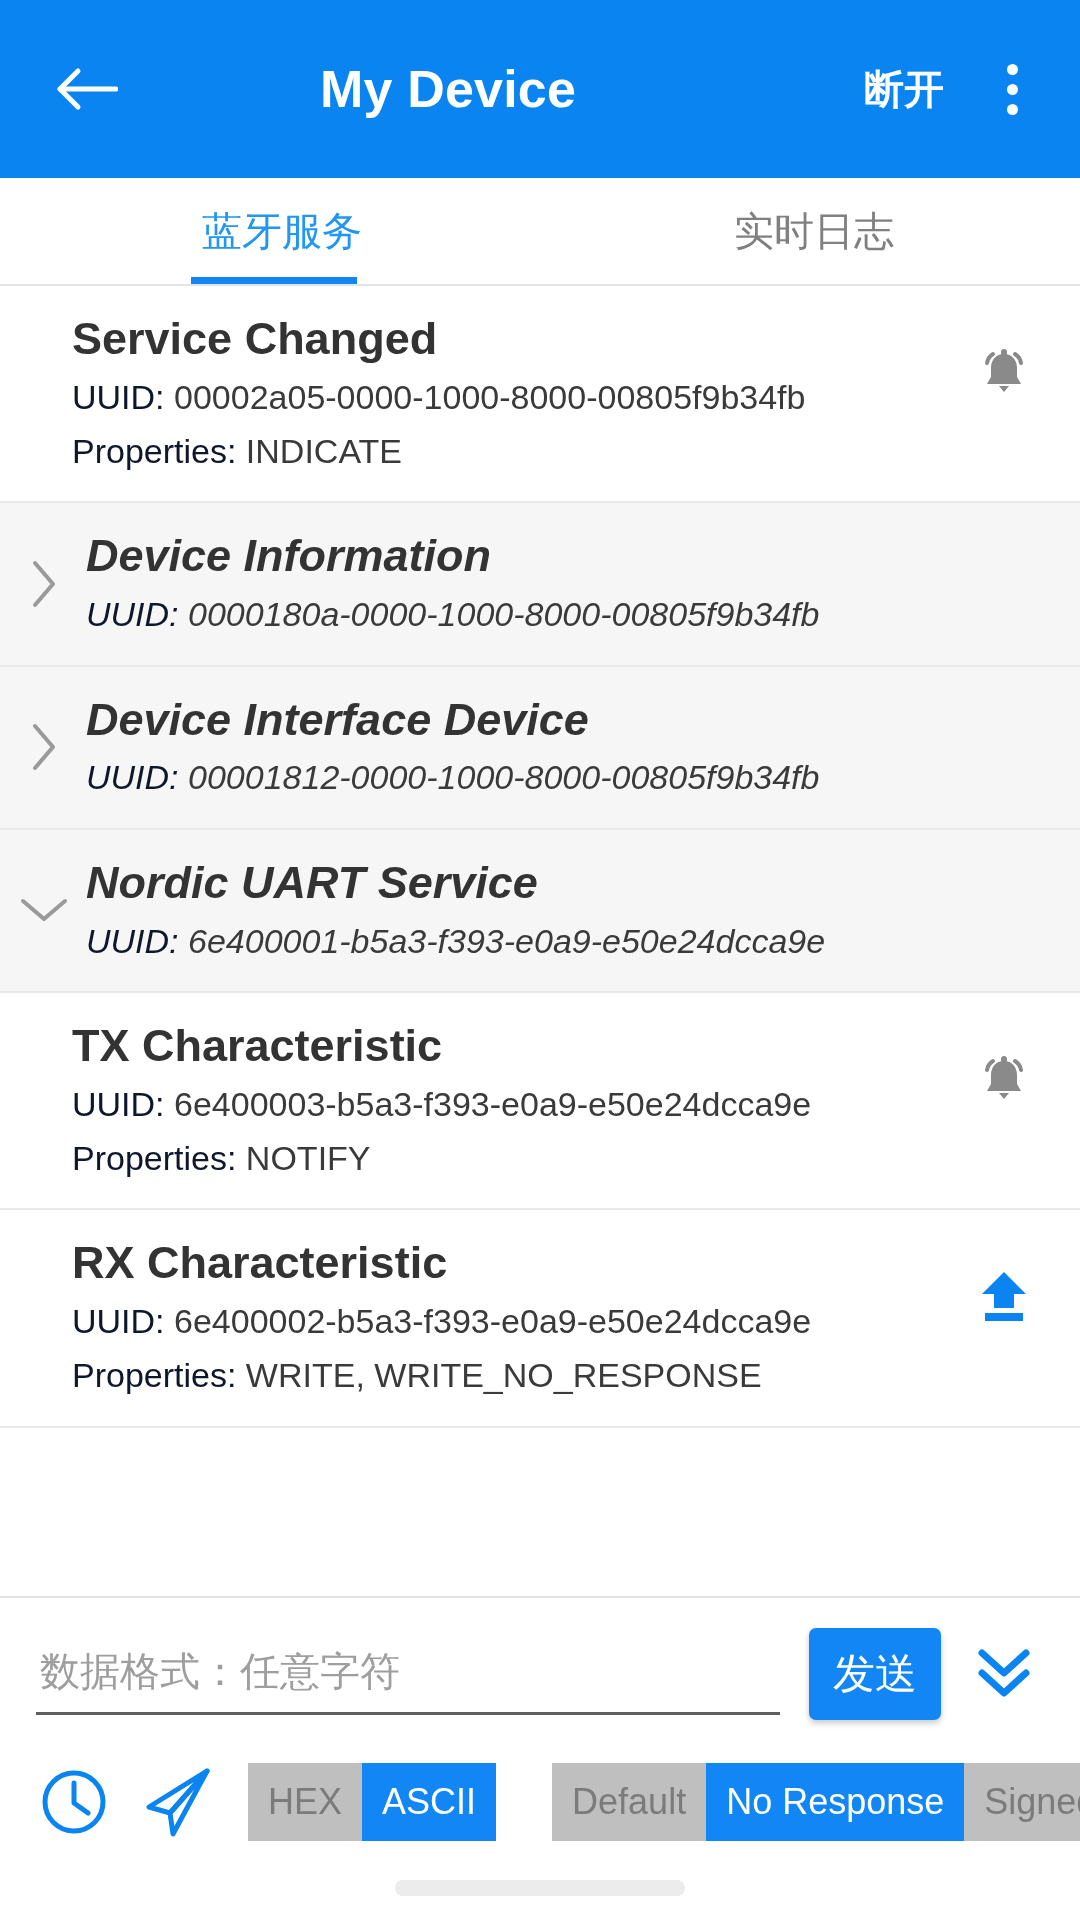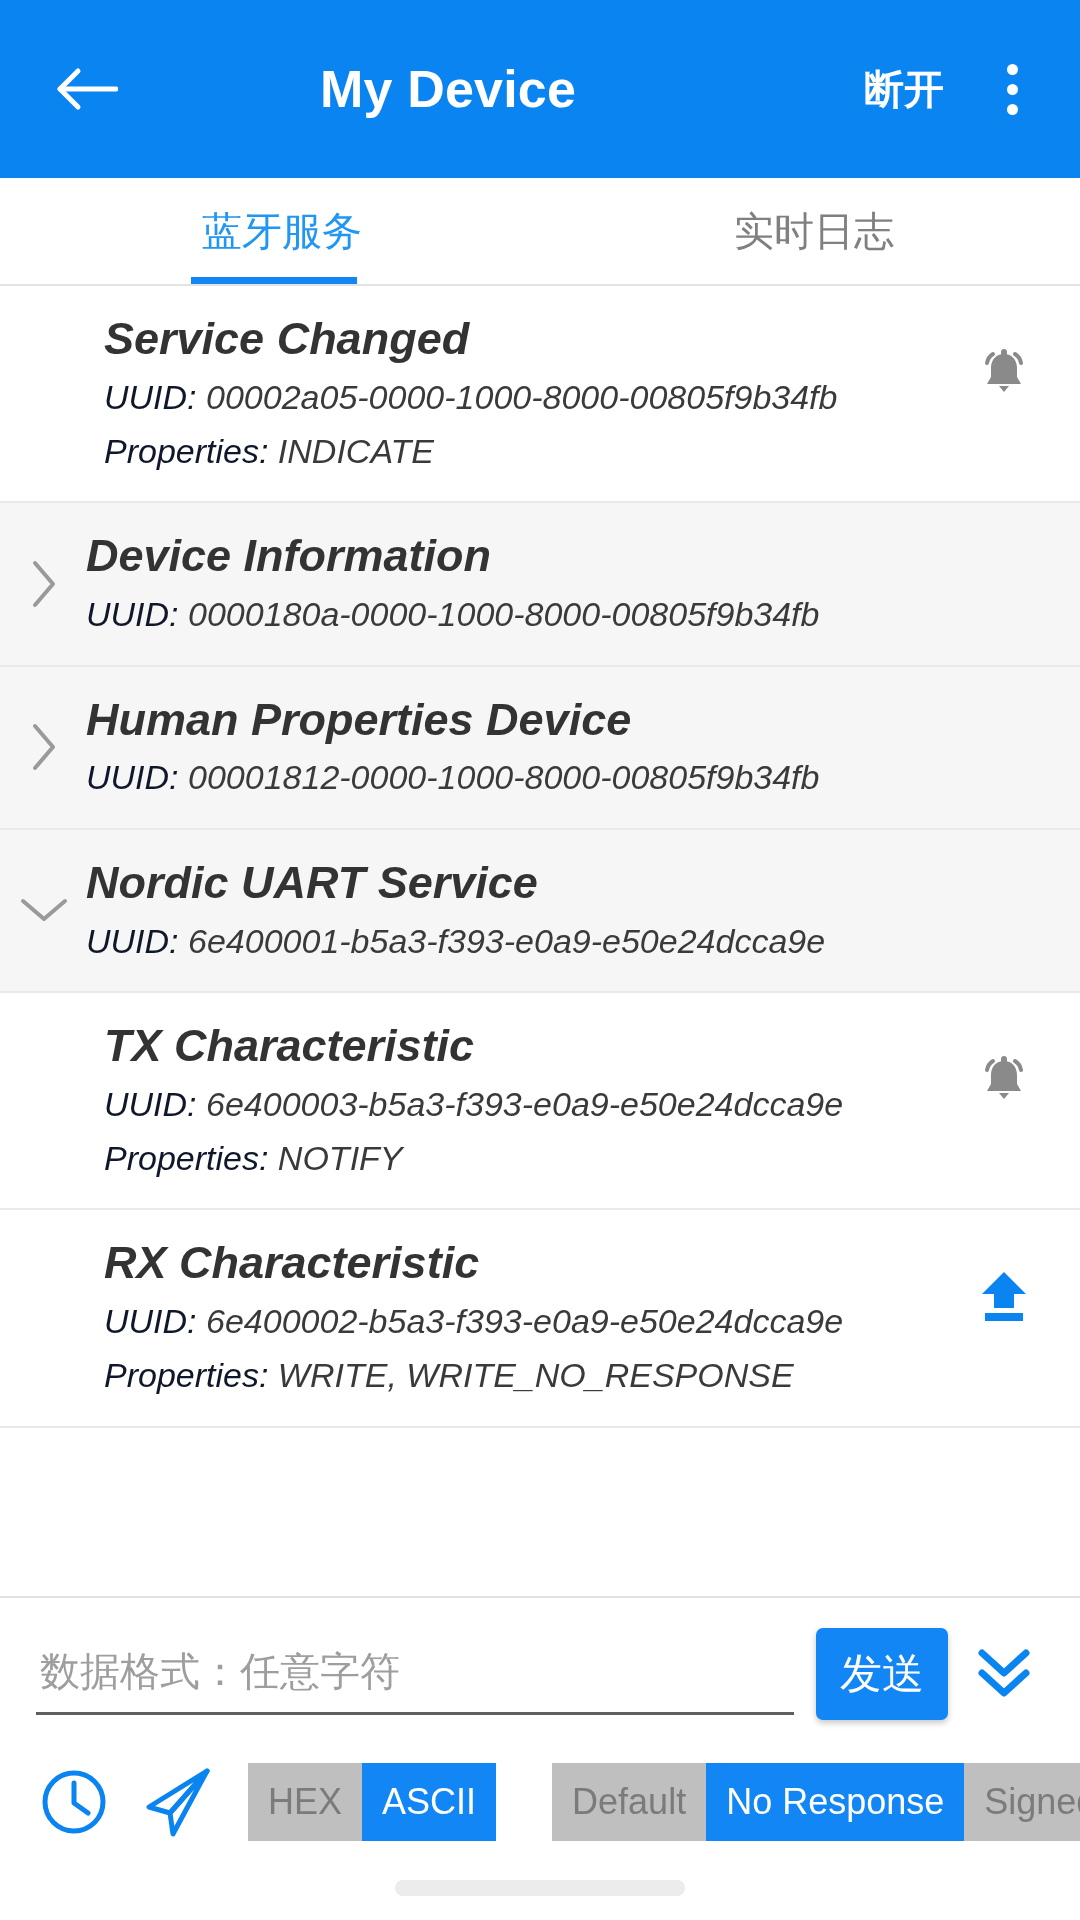--- a/index.html
+++ b/index.html
@@ -140,21 +140,21 @@
   .chevron-cell {
     width: 70px;
     flex: 0 0 auto;
     display: flex;
     align-items: center;
     justify-content: center;
     align-self: center;
     padding-left: 18px;
   }
   .row-body { flex: 1 1 auto; min-width: 0; }
-  .row.characteristic .row-body { padding-left: 104px; font-style: italic; }
+  .row.characteristic .row-body { padding-left: 72px; }
   .row.service .row-body { padding-left: 16px; font-style: italic; }
 
   .row-title {
     font-size: 45px;
     font-weight: bold;
     color: #333333;
     line-height: 1.22;
     white-space: nowrap;
   }
   .row-sub {
@@ -181,21 +181,21 @@
   .bottom {
     flex: 0 0 auto;
     background: #ffffff;
     border-top: 2px solid #e2e2e2;
     padding: 0 0 0 0;
   }
   .send-row {
     display: flex;
     align-items: center;
     padding: 30px 28px 22px 36px;
-    gap: 0;
+    gap: 7px;
     justify-content: space-between;
   }
   .data-input {
     flex: 1 1 auto;
     border: none;
     border-bottom: 3px solid #5f5f5f;
     background: transparent;
     font-family: "Liberation Sans", "DejaVu Sans", sans-serif;
     font-size: 40px;
     color: #222222;
@@ -392,21 +392,21 @@
     </div>
 
     <div class="row service">
       <div class="row-inner">
         <div class="chevron-cell">
           <svg width="30" height="52" viewBox="0 0 30 52">
             <path d="M6 5 L24 26 L6 47" stroke="#9a9a9a" stroke-width="4" fill="none" stroke-linecap="round" stroke-linejoin="round"></path>
           </svg>
         </div>
         <div class="row-body">
-          <div class="row-title">Human Properties Device</div>
+          <div class="row-title">Device Interface Device</div>
           <div class="row-sub">
             <span class="lbl">UUID:</span>
             <span class="val">00001812-0000-1000-8000-00805f9b34fb</span>
           </div>
         </div>
       </div>
     </div>
 
     <div class="row service">
       <div class="row-inner">

